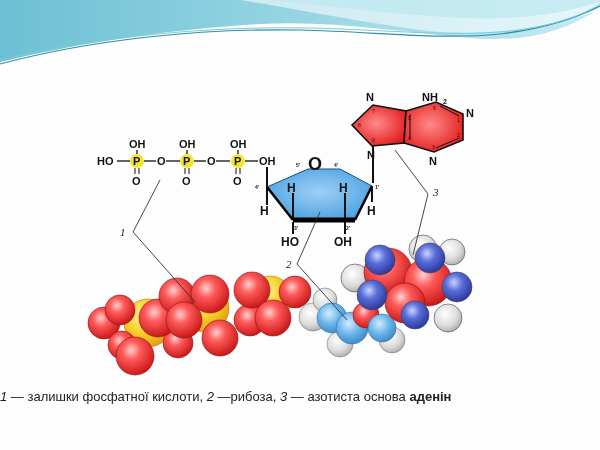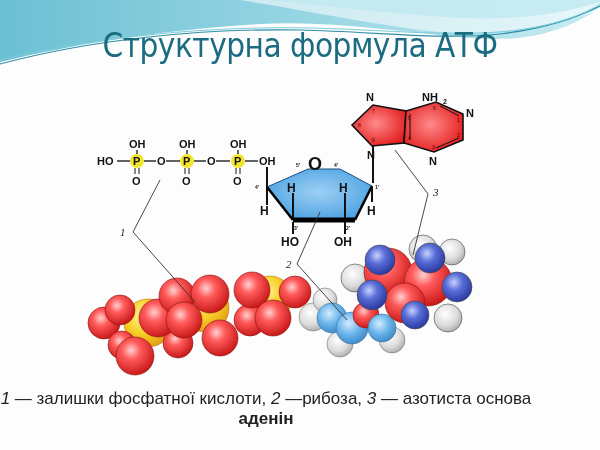--- a/index.html
+++ b/index.html
@@ -11,22 +11,22 @@
     }
     .slide { position: absolute; left: 0; top: 0; width: 600px; height: 450px; background: #fdfdfd; }
     .bg-wave { position: absolute; left: 0; top: 0; width: 600px; height: 100px; }
     .title {
       position: absolute; left: 0; top: 26px; width: 600px; text-align: center;
       font-family: "DejaVu Sans", sans-serif; font-size: 33px; color: #1b6c80;
       letter-spacing: -0.5px; font-stretch: condensed;
     }
     .diagram { position: absolute; left: 0; top: 80px; width: 600px; height: 300px; }
     .caption {
-      position: absolute; left: 0; top: 389px; width: 532px; text-align: center;
-      font-size: 17px; color: #222;
+      position: absolute; left: 0; top: 389px; width: 532px; 
+      font-size: 13px; color: #222;
     }
     .caption i { font-style: italic; }
     .caption b { font-weight: bold; }
   </style>
 </head>
 <body>
 
 <div class="slide">
 
   <svg class="bg-wave" viewBox="0 0 600 100" xmlns="http://www.w3.org/2000/svg">
@@ -37,21 +37,20 @@
         <stop offset="1" stop-color="#c6ecf3"></stop>
       </linearGradient>
     </defs>
     <path d="M0,0 H600 V8 C560,35 520,42 470,38 C400,32 330,20 260,24 C160,30 70,45 0,62 Z" fill="url(#wg1)"></path>
     <path d="M240,0 C300,10 360,22 420,30 C480,38 540,30 600,10 V0 Z" fill="#ffffff" opacity="0.55"></path>
     <path d="M270,0 C330,6 390,14 460,18 C520,20 560,14 600,2 V0 Z" fill="#bfe8f0" opacity="0.8"></path>
     <path d="M0,64 C90,40 200,28 300,30 C380,32 440,40 500,34 C550,28 580,16 600,6" fill="none" stroke="#2e8fa6" stroke-width="1.2"></path>
     <path d="M0,60 C100,36 210,26 310,28 C390,30 450,37 510,31 C555,26 585,14 600,4" fill="none" stroke="#7ccbdb" stroke-width="1"></path>
   </svg>
 
-  <div class="title">Структурна формула АТФ</div>
 
   <svg class="diagram" viewBox="0 80 600 300" xmlns="http://www.w3.org/2000/svg" font-family="Liberation Sans, sans-serif">
     <defs>
       <radialGradient id="gRed" cx="0.4" cy="0.35" r="0.7">
         <stop offset="0" stop-color="#ffd0d0"></stop>
         <stop offset="0.35" stop-color="#ff5a5a"></stop>
         <stop offset="1" stop-color="#c41212"></stop>
       </radialGradient>
       <radialGradient id="gYel" cx="0.4" cy="0.35" r="0.7">
         <stop offset="0" stop-color="#fff6a0"></stop>

